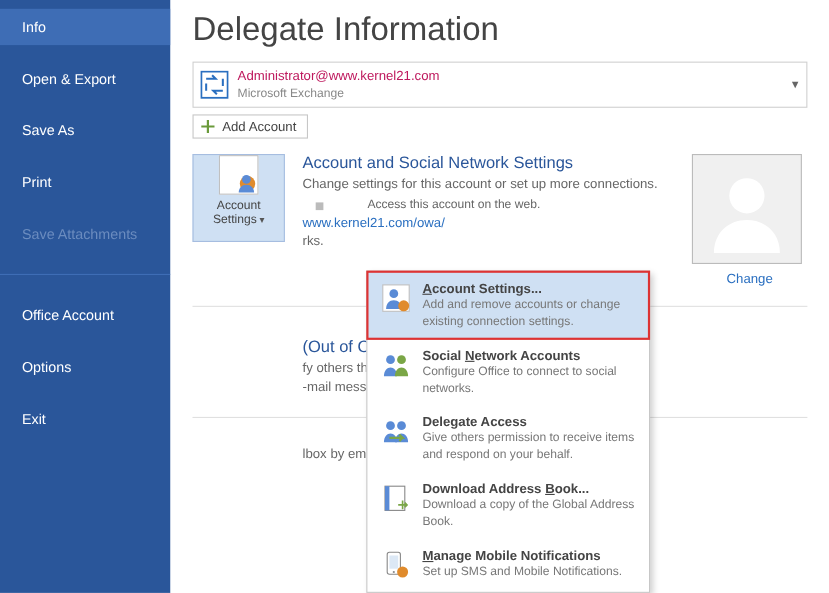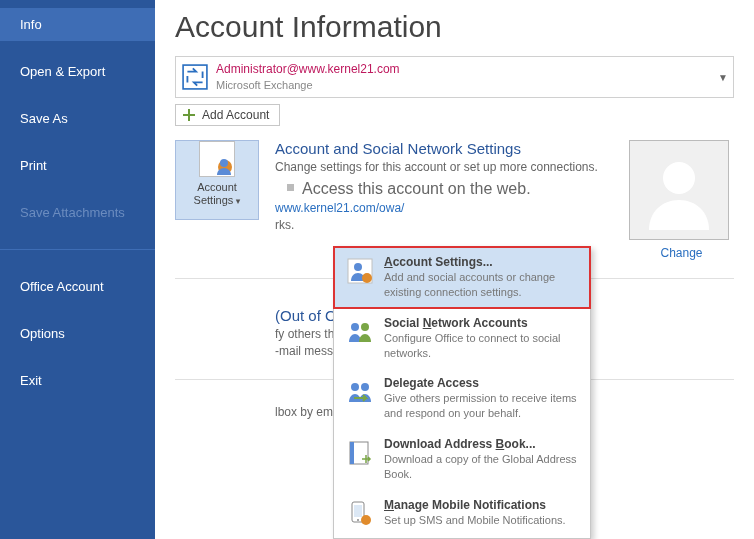--- a/index.html
+++ b/index.html
@@ -22,21 +22,21 @@
   .add-account-btn .plus { width: 14px; height: 14px; margin-right: 6px; }
   .section-row { display: flex; margin-top: 14px; }
   .big-btn { width: 84px; height: 80px; border: 1px solid #a6bde0; background: #cfe0f3; display: flex; flex-direction: column; align-items: center; justify-content: flex-start; cursor: pointer; margin-right: 16px; }
   .big-btn .iconwrap { width: 36px; height: 36px; background: #fff; border:1px solid #c0c0c0; display:flex; align-items:flex-end; justify-content:flex-end; }
   .big-btn .gear { width:14px;height:14px;background:#e08b2c;border-radius:50%; margin:0 2px 2px 0;}
   .big-btn .caption { font-size: 11px; color: #444; text-align: center; margin-top: 4px; line-height: 1.2; }
   .big-btn .caption::after { content: " \25BE"; font-size: 9px; color:#555; }
   .section-body { flex: 1; }
   .section-heading { font-size: 15px; color: #2a569a; font-weight: 400; margin-bottom: 2px; }
   .section-desc { font-size: 12px; color: #666; line-height: 1.4; }
-  .bullet-row { display: flex; align-items:flex-start; margin-top:4px; font-size:16px; color:#666;}
+  .bullet-row { display: flex; align-items:flex-start; margin-top:4px; font-size:11px; color:#666;gap:32px;}
   .bullet-row .sq { width:7px;height:7px;background:#bbb;margin:4px 8px 0 12px;}
   .link { color:#2a6fc0; }
   .avatar-col { width:105px; text-align:center; margin-left:10px;}
   .avatar-box { width:100px;height:100px;border:1px solid #bbb;background:#f0f0f0;display:flex;align-items:center;justify-content:center;}
   .avatar-box svg {width:80px;height:80px;}
   .avatar-change { color:#2a6fc0; font-size:12px; margin-top:6px; cursor:pointer;}
   .dropdown-panel { position:absolute; left:178px; top:246px; width:258px; background:#fff; border:1px solid #c7c7c7; box-shadow:3px 3px 6px rgba(0,0,0,0.2); z-index:10;}
   .dd-item { display:flex; padding:8px 10px; cursor:pointer; border-bottom:0; }
   .dd-item.highlight { background:#cfe0f3; outline:2px solid #d33; outline-offset:-1px;justify-content:flex-end;}
   .dd-icon { width:32px;height:32px; flex-shrink:0; margin-right:8px; display:flex;align-items:center;justify-content:center;}
@@ -60,21 +60,21 @@
     <div class="sidebar-item">Save As</div>
     <div class="sidebar-item">Print</div>
     <div class="sidebar-item disabled">Save Attachments</div>
     <div class="sidebar-sep"></div>
     <div class="sidebar-item">Office Account</div>
     <div class="sidebar-item">Options</div>
     <div class="sidebar-item">Exit</div>
   </div>
 
   <div class="main">
-    <div class="page-title">Account Information</div>
+    <div class="page-title">Delegate Information</div>
 
     <div class="account-bar">
       <svg class="exch-icon" viewBox="0 0 24 24">
         <rect x="1" y="1" width="22" height="22" fill="none" stroke="#2a6fc0" stroke-width="1.5"></rect>
         <path d="M5 7 h8 l-3-3 M19 17 h-8 l3 3 M5 17 v-6 M19 7 v6" stroke="#2a6fc0" stroke-width="1.7" fill="none"></path>
       </svg>
       <div class="acct-text">
         <div class="acct-email">Administrator@www.kernel21.com</div>
         <div class="acct-type">Microsoft Exchange</div>
       </div>
@@ -146,21 +146,21 @@
           <div class="dd-icon">
             <svg width="28" height="28" viewBox="0 0 28 28">
               <rect x="2" y="2" width="24" height="24" fill="#fff" stroke="#c0c0c0"></rect>
               <circle cx="12" cy="10" r="4" fill="#5a8bd6"></circle>
               <path d="M5 24c0-5 3-8 7-8s7 3 7 8" fill="#5a8bd6"></path>
               <circle cx="21" cy="21" r="5" fill="#e08b2c"></circle>
             </svg>
           </div>
           <div class="dd-text">
             <div class="dd-title"><u>A</u>ccount Settings...</div>
-            <div class="dd-desc">Add and social accounts or change existing connection settings.</div>
+            <div class="dd-desc">Add and remove accounts or change existing connection settings.</div>
           </div>
         </div>
         <div class="dd-item">
           <div class="dd-icon">
             <svg width="28" height="28" viewBox="0 0 28 28">
               <circle cx="9" cy="9" r="4" fill="#5a8bd6"></circle>
               <circle cx="19" cy="9" r="4" fill="#7aa646"></circle>
               <path d="M3 24c0-5 3-8 6-8s6 3 6 8" fill="#5a8bd6"></path>
               <path d="M13 24c0-5 3-8 6-8s6 3 6 8" fill="#7aa646"></path>
             </svg>

